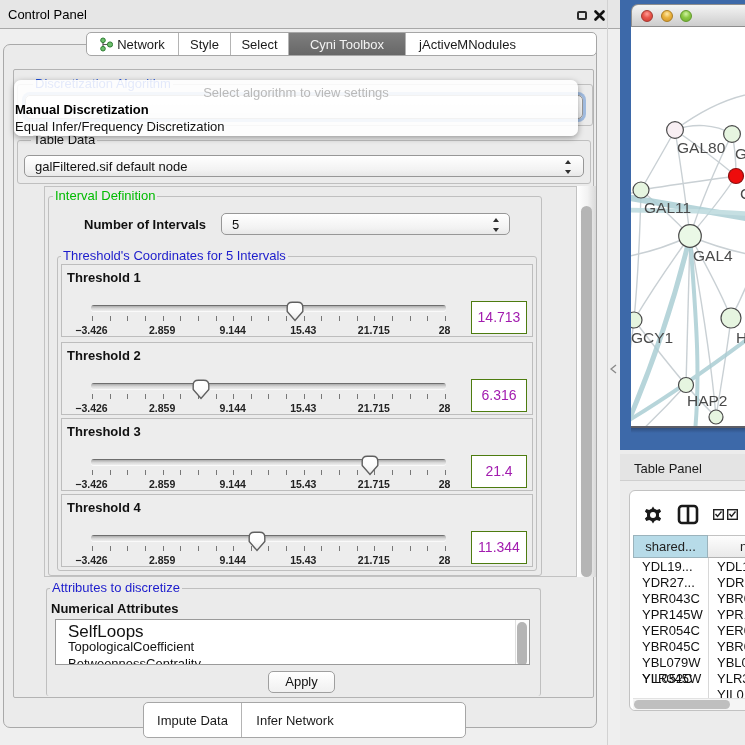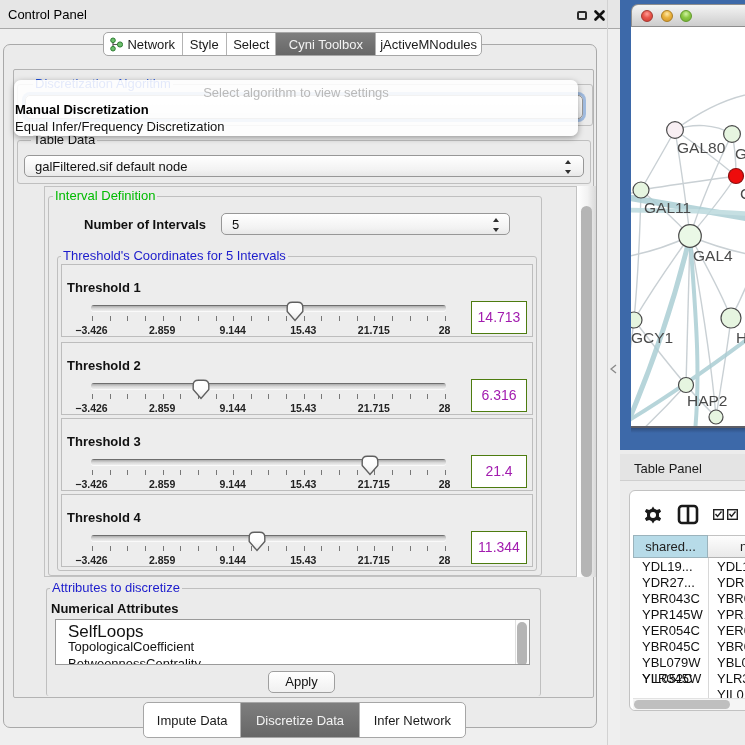--- a/index.html
+++ b/index.html
@@ -17,21 +17,21 @@
   border-left:3.5px solid transparent; border-right:3.5px solid transparent; border-bottom:4.5px solid #2e2e2e; }
 .arrows .dn { position:absolute; left:0; bottom:0; width:0; height:0;
   border-left:3.5px solid transparent; border-right:3.5px solid transparent; border-top:4.5px solid #2e2e2e; }
 .seg { position:absolute; background:#fff; border:1px solid #a6a6a6; border-radius:5px;
   display:flex; font-size:13px; color:#1a1a1a; overflow:hidden; }
 .seg > div { display:flex; align-items:center; justify-content:center; border-right:1px solid #b4b4b4; }
 .seg > div:last-child { border-right:none; }
 .seg .sel { background:linear-gradient(#7e7e7e,#676767); color:#f3f3f3; }
 .tbox { position:absolute; left:61px; width:472px; height:73px; background:#ededed;
   border:1px solid #bdbdbd; }
-.tbox .tlabel { position:absolute; left:5px; top:15px; font-size:13px; font-weight:bold; color:#111; }
+.tbox .tlabel { position:absolute; left:5px; top:5px; font-size:13px; font-weight:bold; color:#111; }
 .tbox .groove { position:absolute; left:29px; top:40px; width:355px; height:6px; border-radius:3px;
   background:linear-gradient(#6e6e6e 0,#6e6e6e 1px,#b4b4b4 1.5px,#d9d9d9 60%,#eeeeee); box-shadow:0 1px 0 #fafafa; }
 .tbox .ticks { position:absolute; left:29.5px; top:51px; width:355px; height:5px; }
 .tbox .vfield { position:absolute; left:409px; top:36px; width:56px; height:33px; background:#fff;
   border:1px solid #4d7c0f; font-size:14px; color:#a21caf; text-align:center; line-height:31px; }
 .ticklbl { position:absolute; top:59px; font-size:10.5px; font-weight:bold; color:#222;
   transform:translateX(-50%); white-space:nowrap; }
 .thumb { position:absolute; top:36px; width:18px; height:21px; }
 .rowtxt { font-size:13px; color:#111; white-space:nowrap; }
 </style>
@@ -42,21 +42,21 @@
 <div class="abs" style="left:0; top:0; width:620px; height:745px; background:#efefef;"></div>
 <div class="abs" style="left:0; top:0; width:620px; height:29px; background:#e6e6e6; border-bottom:1px solid #a8a8a8;"></div>
 <div class="abs" style="left:8px; top:7px; font-size:13px; color:#000;">Control Panel</div>
 <div class="abs" style="left:577px; top:11px; width:10px; height:9px; border:2px solid #2b2b2b; border-radius:2px;"></div>
 <svg class="abs" style="left:594px; top:10px;" width="11" height="11" viewBox="0 0 11 11">
   <path d="M1.5,1.5 L9.5,9.5 M9.5,1.5 L1.5,9.5" stroke="#111" stroke-width="2.6" stroke-linecap="round"></path>
 </svg>
 
 <div class="abs" style="left:3px; top:44px; width:594px; height:684px; background:#ebebeb; border:1px solid #a9a9a9; border-radius:7px;"></div>
 
-<div class="seg" style="left:86px; top:32px; width:379px; height:24px;margin-left:17px;">
+<div class="seg" style="left:86px; top:32px; width:511px; height:24px;">
   <div style="width:92px;"><svg width="13" height="15" viewBox="0 0 13 15" style="margin-right:4px;">
     <path d="M3,3.5 L3,11.5 M3,7.5 L9.5,7.5" stroke="#555" stroke-width="1.2" fill="none"></path>
     <circle cx="3" cy="3.3" r="2.3" fill="#6dbf6d" stroke="#2e7d32" stroke-width="1"></circle>
     <circle cx="3" cy="11.7" r="2.3" fill="#6dbf6d" stroke="#2e7d32" stroke-width="1"></circle>
     <circle cx="10" cy="7.5" r="2.6" fill="#6dbf6d" stroke="#2e7d32" stroke-width="1"></circle>
   </svg>Network</div>
   <div style="width:52px;">Style</div>
   <div style="width:58px;">Select</div>
   <div class="sel" style="width:117px;">Cyni Toolbox</div>
   <div style="width:123px;">jActiveMNodules</div>
@@ -205,21 +205,20 @@
   <div style="position:absolute; left:12px; top:36px; font-size:13px; color:#111;">BetweennessCentrality</div>
   <div style="position:absolute; right:0; top:0; width:14px; height:46px; background:#fdfdfd; border-left:1px solid #e0e0e0;"></div>
   <div style="position:absolute; right:2px; top:2px; width:10px; height:44px; background:#b5b5b5; border-radius:5px;"></div>
 </div>
 
 <div class="abs" style="left:268px; top:671px; width:67px; height:22px; background:linear-gradient(#ffffff,#f0f0f0);
   border:1px solid #9f9f9f; border-radius:5px; font-size:13px; color:#111; text-align:center; line-height:20px;">Apply</div>
 
 <div class="seg" style="left:143px; top:702px; width:323px; height:36px;">
   <div style="width:98px;">Impute Data</div>
-  <div class="sel" style="width:119px;">Discretize Data</div>
   <div style="width:106px;">Infer Network</div>
 </div>
 
 <div class="abs" style="left:607px; top:0; width:1px; height:745px; background:#d2d2d2;"></div>
 <svg class="abs" style="left:610px; top:364px;" width="8" height="10" viewBox="0 0 8 10">
   <path d="M6,1 L1,5 L6,9" stroke="#8a8a8a" stroke-width="1.4" fill="none"></path>
 </svg>
 
 <div class="abs" style="left:620px; top:0; width:125px; height:450px; background:#3d69a9;"></div>
 

